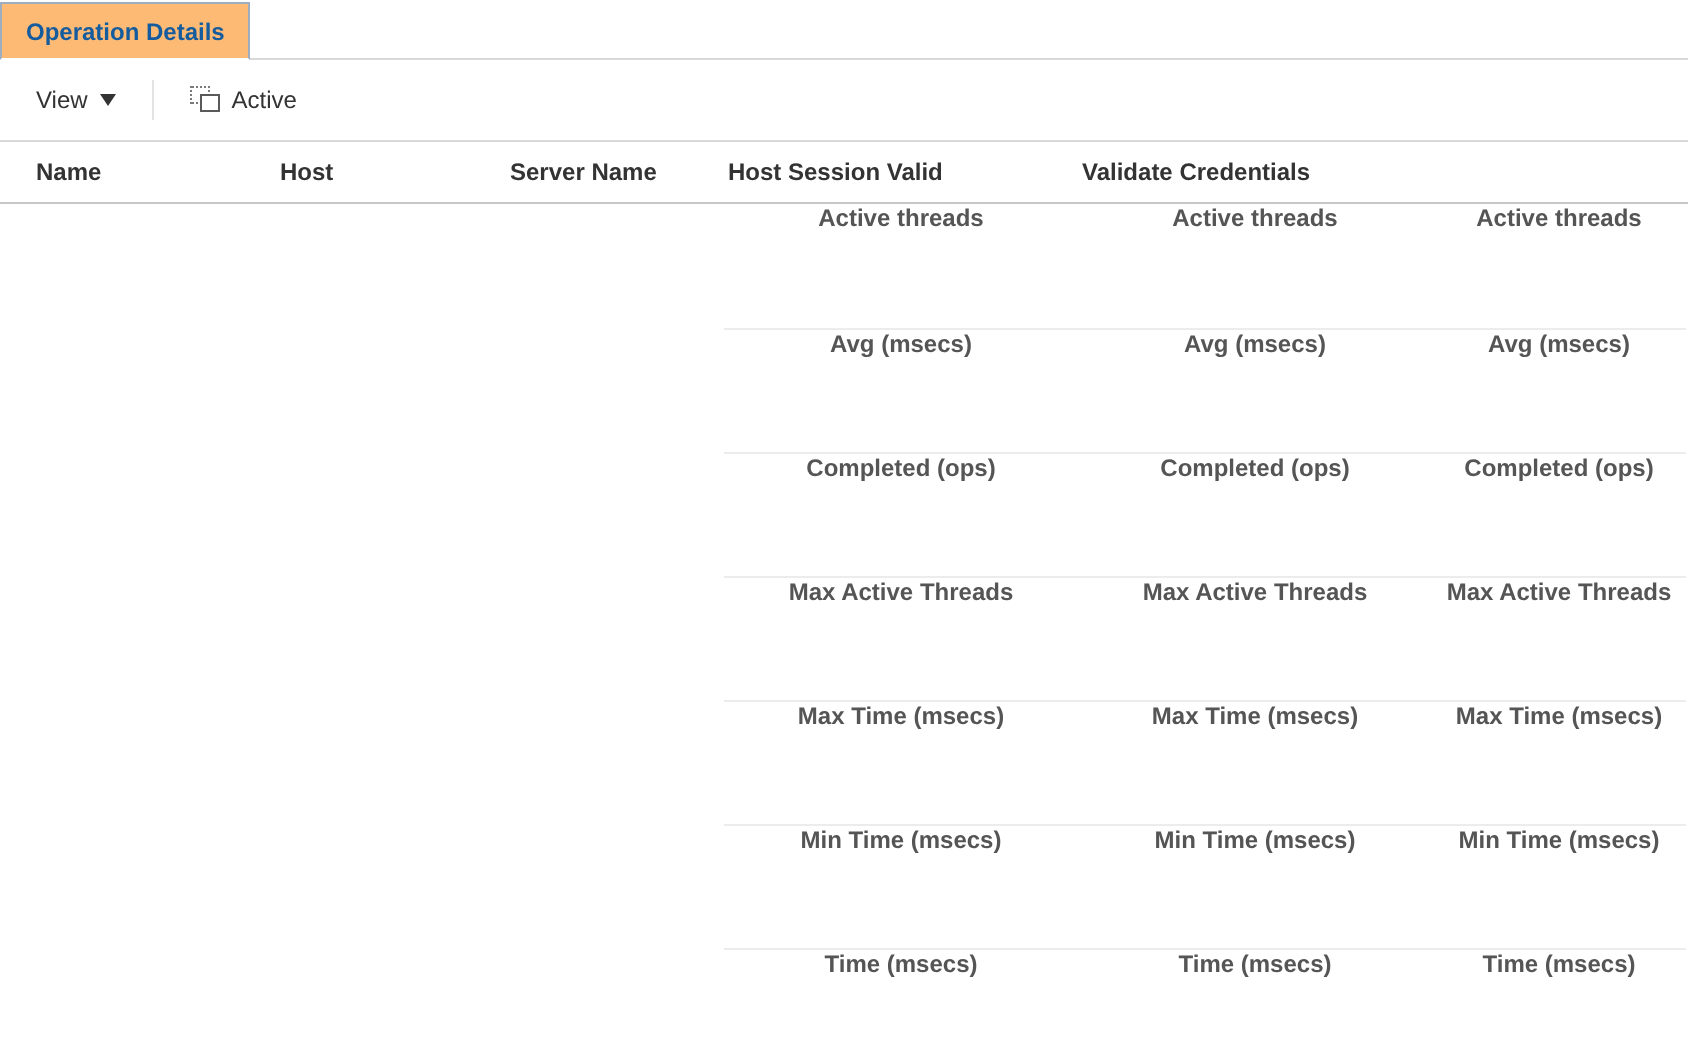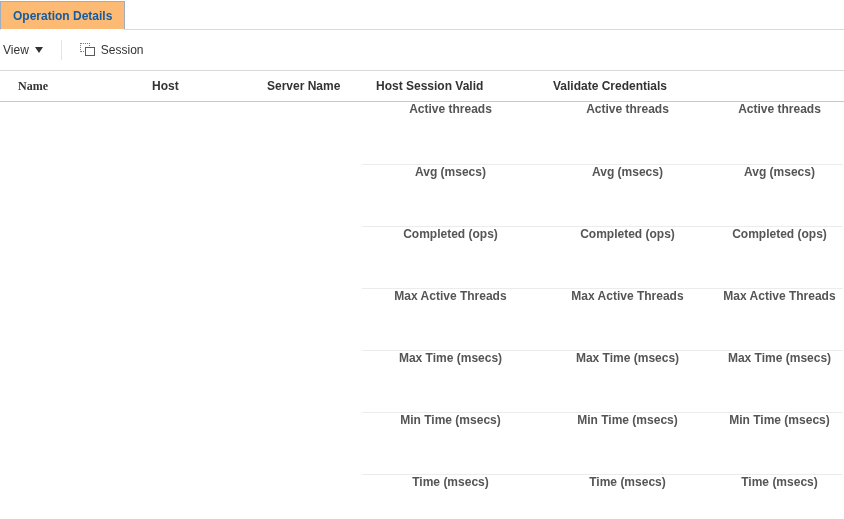--- a/index.html
+++ b/index.html
@@ -22,21 +22,21 @@
   }
   .tab.active {
     font-weight: bold;
     color: #145c9e;
     border: 1px solid #9eadc0;
     border-bottom: 1px solid #fff;
     background: #fdba74;
   }
   .toolbar {
     display: flex; align-items: center; gap: 18px;
-    padding: 10px 12px 10px 3px;
+    padding: 10px 12px 10px 18px;
   }
   .toolbar .view { display: flex; align-items: center; gap: 6px; cursor: pointer; }
   .toolbar .view .label { color: #333; }
   .tri-down {
     width: 0; height: 0;
     border-left: 4px solid transparent;
     border-right: 4px solid transparent;
     border-top: 6px solid #333;
     display: inline-block;
   }
@@ -56,21 +56,21 @@
 
   .headers {
     display: flex;
     border-top: 1px solid #d9d9d9;
     border-bottom: 1px solid #c7c7c7;
     height: 32px;
     align-items: center;
     font-weight: bold;
     color: #333;
   }
-  .col-name { width: 152px; padding-left: 18px; font-family: Liberation Serif, serif; }
+  .col-name { width: 140px; padding-left: 18px; }
   .col-host { width: 115px; }
   .col-server { width: 107px; }
   .col-check { width: 177px; padding-left: 2px; }
   .col-res   { width: 177px; padding-left: 2px; }
   .col-val   { flex: 1; padding-left: 2px; }
 
   .metrics-area {
     margin-left: 362px;
     width: 481px;
   }
@@ -101,21 +101,21 @@
   <div class="view">
     <span class="label">View</span>
     <span class="tri-down"></span>
   </div>
   <div class="sep"></div>
   <div class="detach">
     <span class="icon">
       <span class="f1"></span>
         <span class="f2"></span>
     </span>
-    <span>Session</span>
+    <span>Active</span>
   </div>
 </div>
 
 <div class="headers">
   <div class="col-name">Name</div>
   <div class="col-host">Host</div>
   <div class="col-server">Server Name</div>
   <div class="col-check">Host Session Valid</div>
   <div class="col-val">Validate Credentials</div>
 </div>

